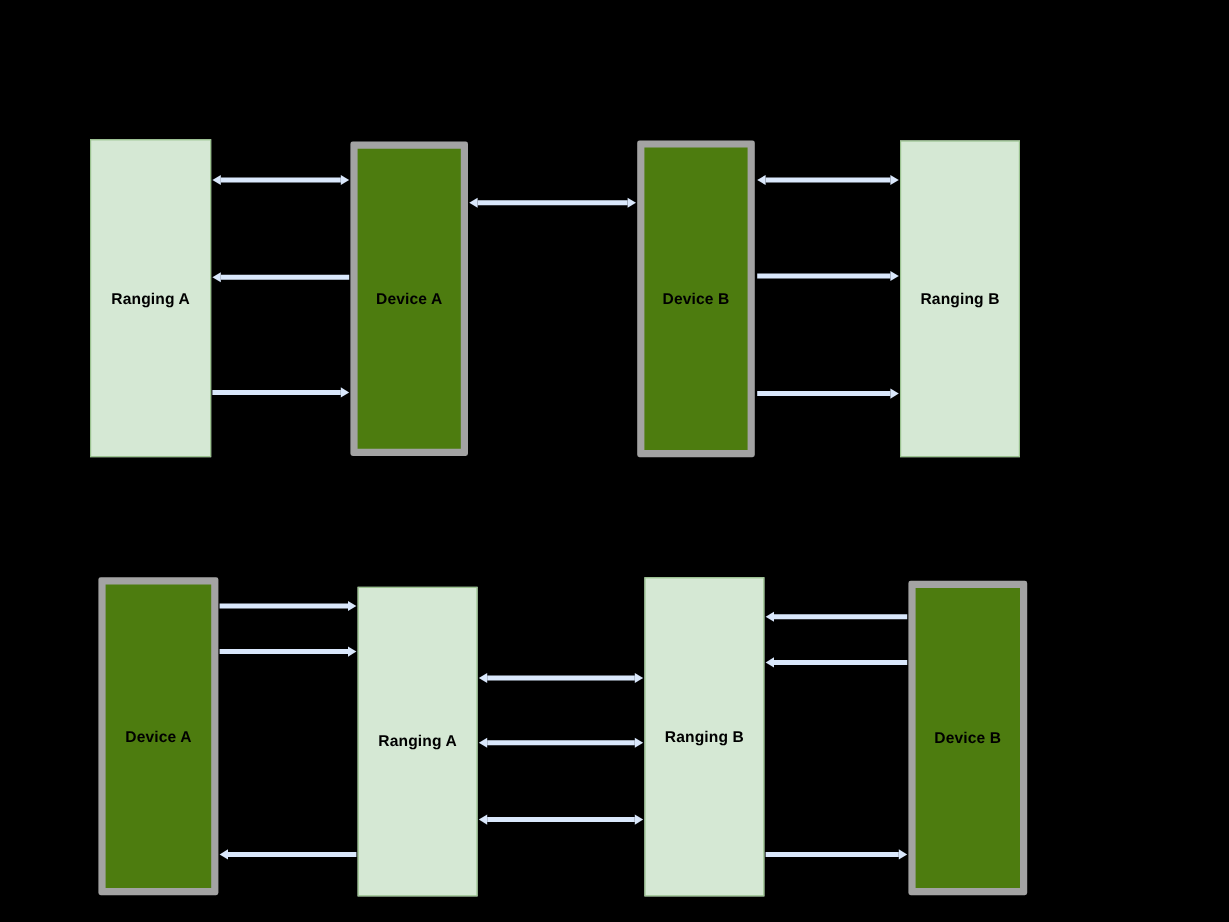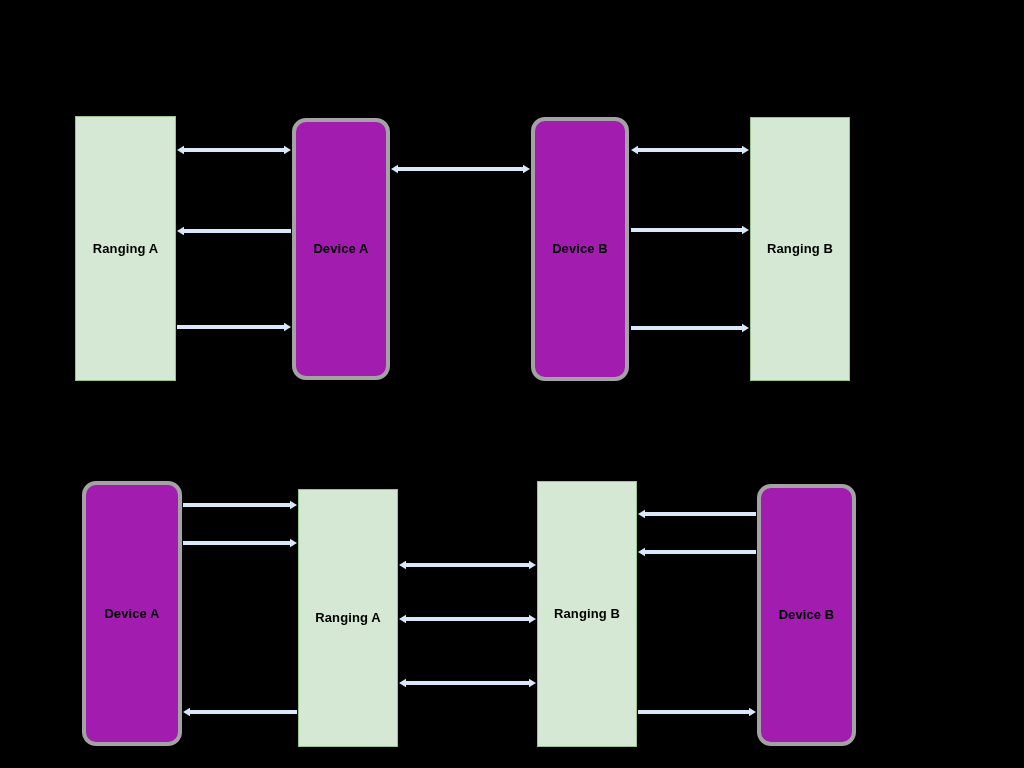--- a/index.html
+++ b/index.html
@@ -34,23 +34,23 @@
     line-height: 1.2;
     text-align: center;
     user-select: none;
   }
   .node.green {
     background: #d5e8d4;
     border: 1px solid #9ac28f;
     border-radius: 0;
   }
   .node.blue {
-    background: #a21caf;
-    border: 4px solid #a3a3a3;
-    border-radius: 14px;
+    background: #4d7c0f;
+    border: 6px solid #a3a3a3;
+    border-radius: 2px;
   }
 
   
   .arrow {
     position: absolute;
     height: 12px;
     pointer-events: none;
   }
   .arrow svg {
     display: block;

